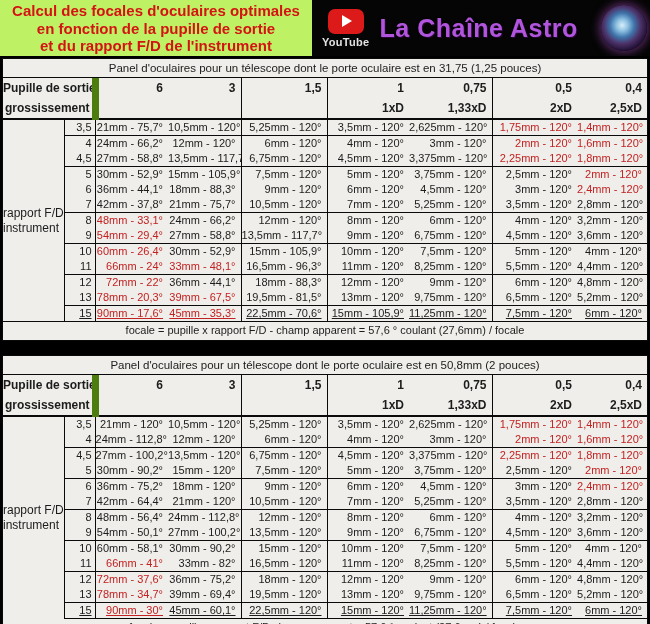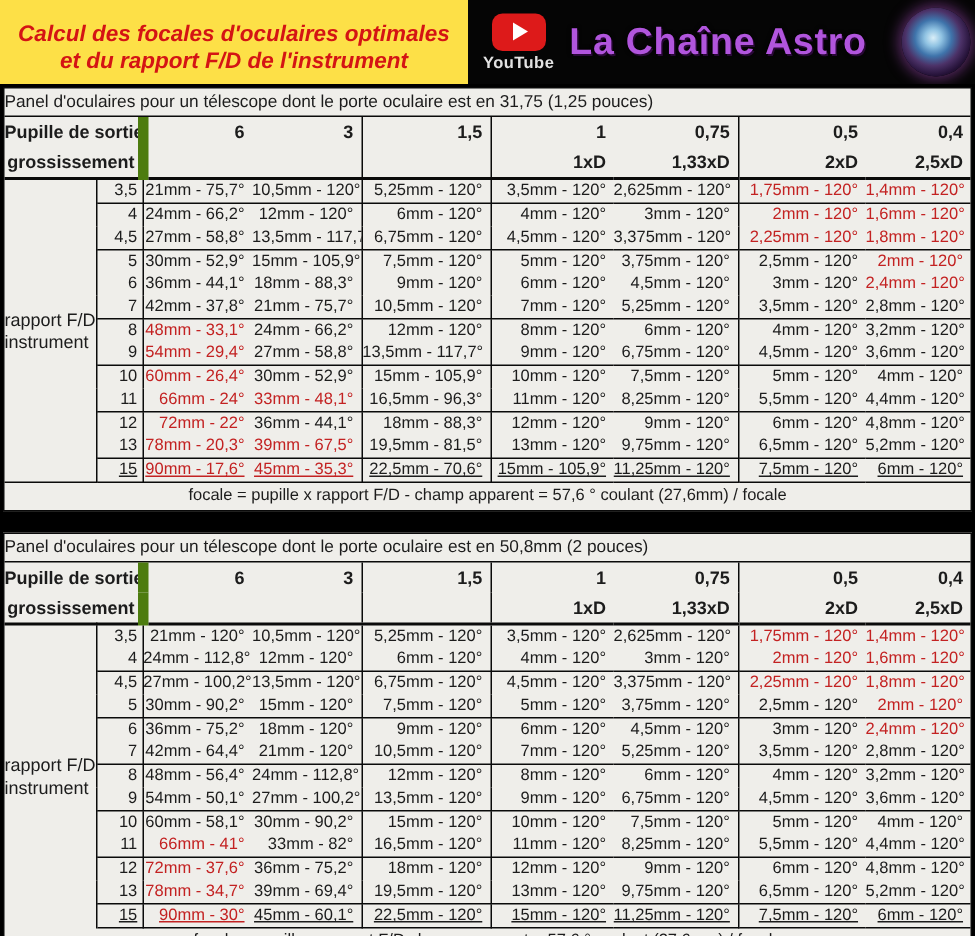--- a/index.html
+++ b/index.html
@@ -10,23 +10,23 @@
     --yt-red:#dd1a1a;
     --panel-bg:#efeeea;
     --ink:#1c1c1c;
   }
   *{box-sizing:border-box;}
   html,body{margin:0;padding:0;width:650px;height:624px;overflow:hidden;
     background:#000;font-family:"Liberation Sans","DejaVu Sans",sans-serif;}
 
   
   .topbar{display:flex;height:56px;width:650px;}
-  .title-block{width:312px;background:#fde047;color:var(--title-red);
+  .title-block{width:312px;background:#bef264;color:var(--title-red);
     font-weight:bold;font-size:15px;line-height:17.5px;text-align:center;
-    padding-top:14px;font-style:italic;}
+    padding-top:2px;}
   .banner{position:relative;flex:1;background:#050505;display:flex;
     align-items:center;padding:2px 4px 2px 10px;overflow:hidden;}
   .yt-badge{display:flex;flex-direction:column;align-items:center;margin-right:10px;}
   .yt-play{width:36px;height:25px;background:var(--yt-red);border-radius:7px;
     display:flex;align-items:center;justify-content:center;}
   .yt-play .tri{width:0;height:0;border-left:10px solid #fff;
     border-top:6px solid transparent;border-bottom:6px solid transparent;margin-left:3px;}
   .yt-word{color:#e3e3e3;font-size:11px;font-weight:bold;margin-top:2px;letter-spacing:.3px;}
   .chan{display:flex;flex-direction:column;min-width:0;}
   .chan-name{color:var(--purple);font-size:25px;line-height:26px;font-weight:bold;
@@ -36,21 +36,21 @@
     text-shadow:1px 1px 0 #1a0525;}
   .nebula{position:absolute;right:3px;top:5px;width:46px;height:46px;border-radius:50%;
     background:radial-gradient(circle at 46% 44%, #d9eef8 0%, #8fc2e2 16%, #3f74ab 34%,
       #4c3268 52%, #251238 70%, #000 95%);
     box-shadow:0 0 9px 2px #5a2a66;}
 
   
   .gap{height:14px;background:#000;}
   .thin-gap{height:2px;background:#000;}
   .panel{margin:0 2px;background:var(--panel-bg);border:1px solid #0a0a0a;}
-  .tbl-title{height:19px;line-height:19px;font-size:11.5px;
+  .tbl-title{height:19px;line-height:19px;text-align:center;font-size:11.5px;
     color:var(--ink);border-bottom:1px solid #0a0a0a;}
   table{border-collapse:collapse;table-layout:fixed;width:644px;margin:0;}
   td{padding:0 5px 0 0;color:var(--ink);font-size:11px;line-height:15px;height:15px;
     text-align:right;white-space:nowrap;overflow:hidden;}
   td.corner{text-align:center;font-size:11.5px;line-height:19px;padding:0;
     border-right:7px solid #4d7c0f;border-bottom:2px solid #0a0a0a;}
   tr.hrow td{height:20px;line-height:20px;font-weight:bold;font-size:12px;}
   tr.hrow2 td{border-bottom:2px solid #0a0a0a;}
   td.gbr{border-right:1px solid #0a0a0a;}
   td.fd{padding-right:3px;border-right:1px solid #0a0a0a;}
@@ -61,20 +61,21 @@
   td.red{color:var(--red-cell);}
   .tbl-footer{height:18px;line-height:17px;text-align:center;font-size:11px;
     color:var(--ink);}
 </style>
 </head>
 <body>
 
 <div class="topbar">
   <div class="title-block">
     <div>Calcul des focales d'oculaires optimales</div>
+    <div>en fonction de la pupille de sortie</div>
     <div>et du rapport F/D de l'instrument</div>
   </div>
   <div class="banner">
     <div class="yt-badge">
       <div class="yt-play">
           <span class="tri"></span>
         </div>
       <div class="yt-word">YouTube</div>
     </div>
     <div class="chan">

